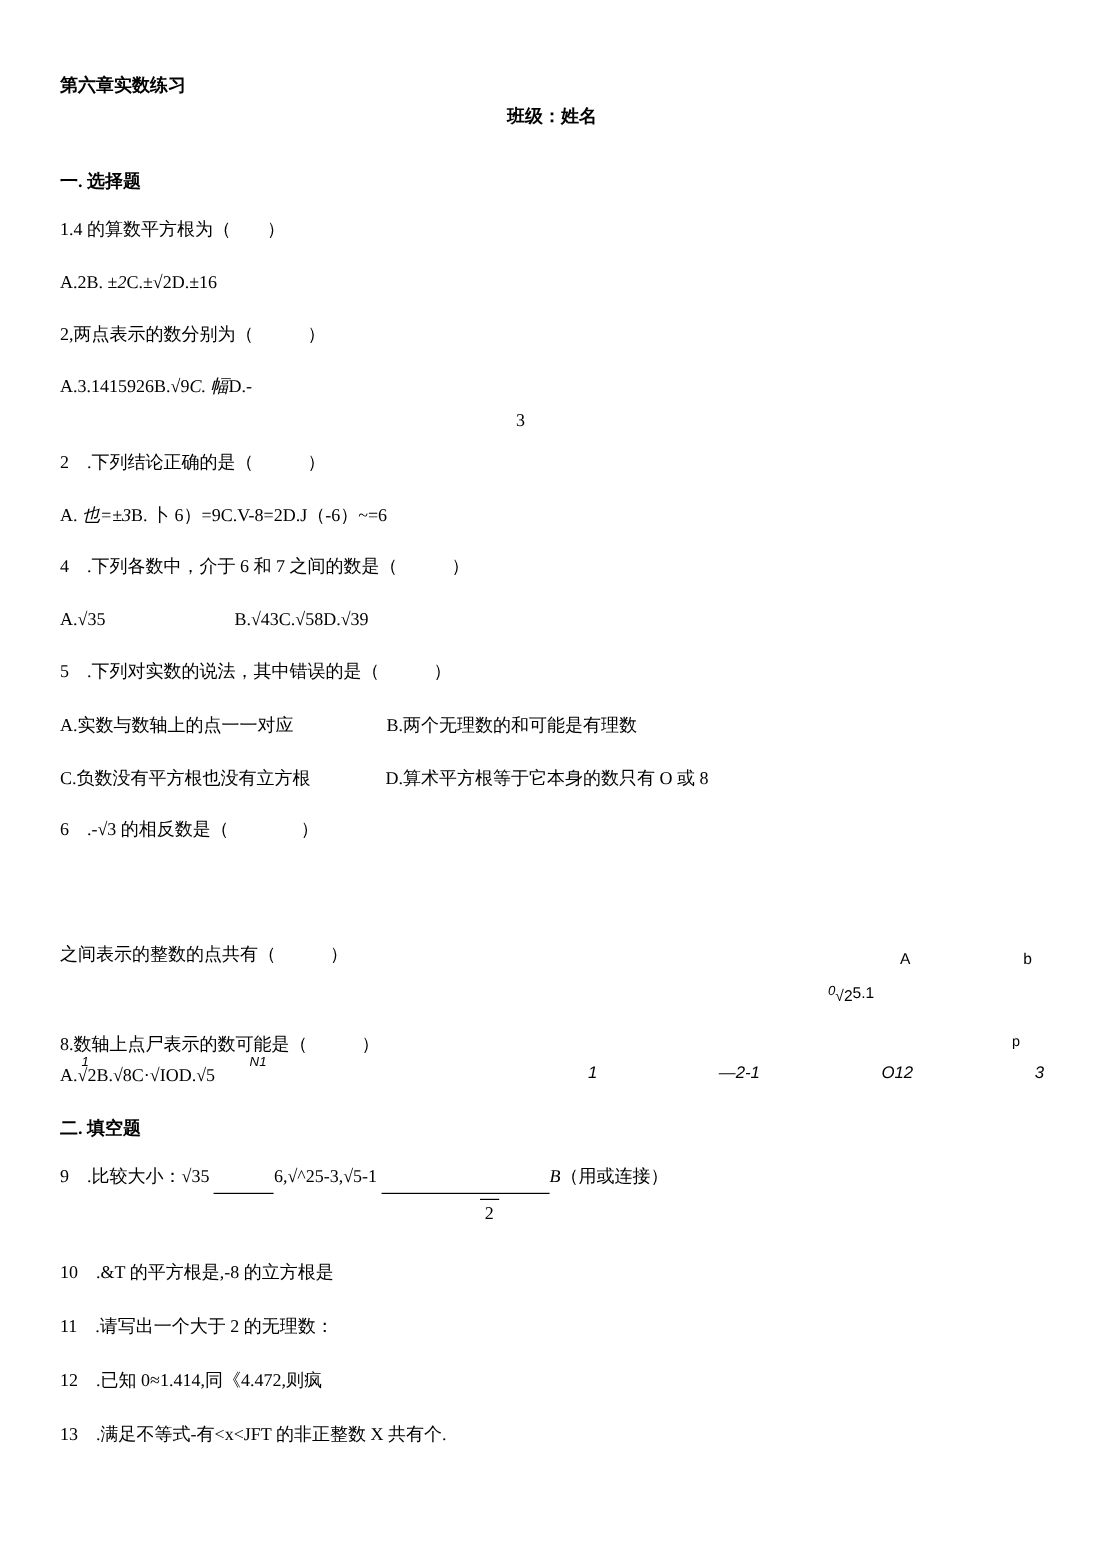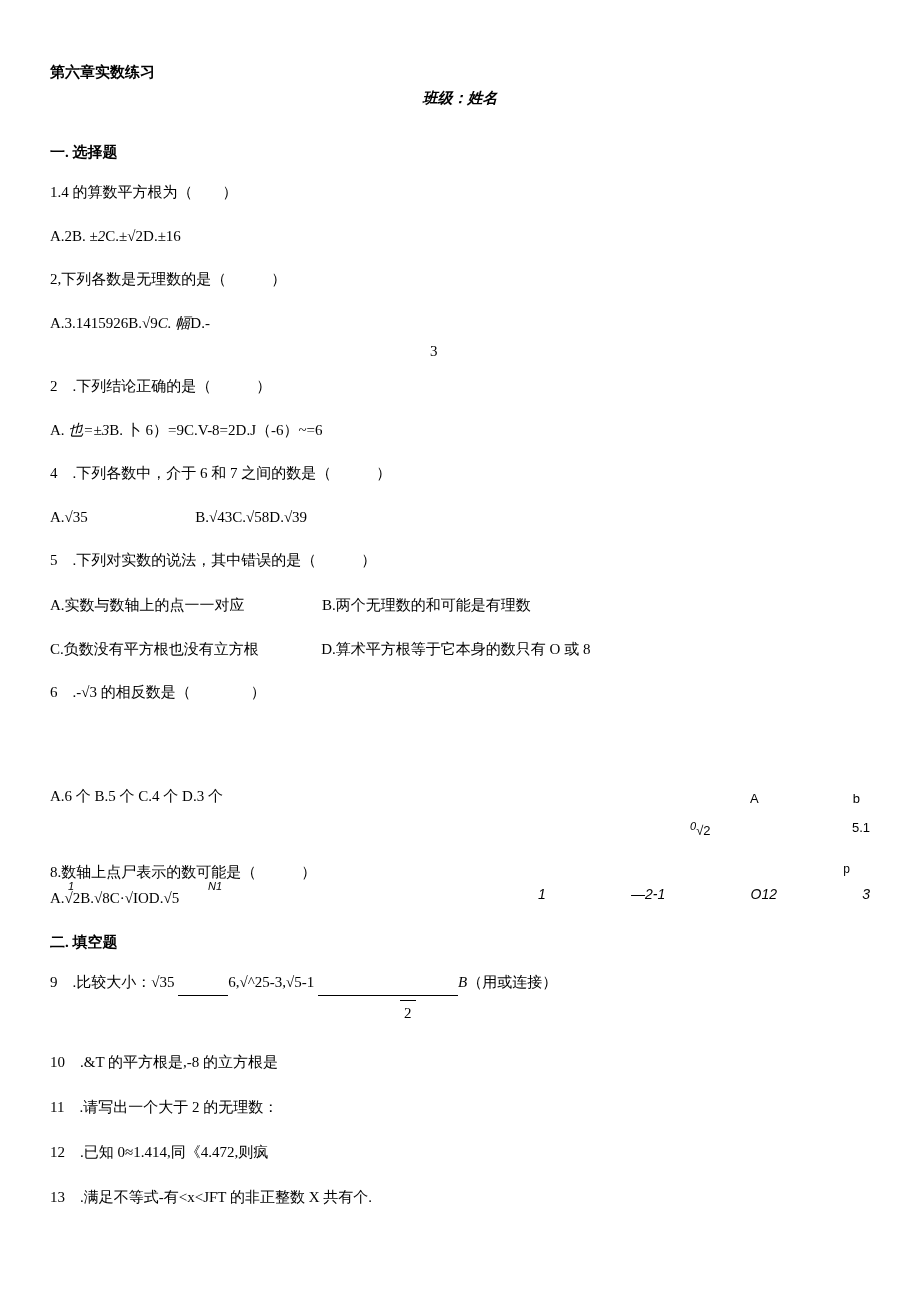--- a/index.html
+++ b/index.html
@@ -14,21 +14,20 @@
     }
     .title {
       text-align: left;
       font-weight: bold;
       margin-bottom: 2px;
     }
     .subtitle {
       text-align: center;
       font-weight: bold;
       margin-bottom: 30px;
-      font-style: italic;
     }
     .section-header {
       font-weight: bold;
       margin-top: 20px;
       margin-bottom: 15px;
     }
     .question {
       margin-bottom: 18px;
       line-height: 1.8;
       font-family: Liberation Serif, serif;
@@ -44,26 +43,25 @@
       margin-bottom: 18px;
     }
     .q7-left { flex: 0 0 600px; }
     .q7-right {
       flex: 0 0 180px;
       font-family: Arial, sans-serif;
       font-size: 13px;
       padding-top: 5px;
     }
     .q7-labels { display: flex; justify-content: space-between; padding: 0 10px 8px 60px; }
-    .q7-nums { display: flex; justify-content: space-between; }
+    .q7-nums { display: flex; }
     .q8-container {
       display: flex;
       align-items: flex-start;
       margin-bottom: 18px;
-      gap: 48px;
     }
     .q8-left { flex: 0 0 400px; }
     .q8-right {
       flex: 1;
       font-family: Arial, sans-serif;
       font-size: 14px;
       padding-left: 40px;
     }
     .q8-p { text-align: right; font-size: 12px; padding-right: 20px; margin-bottom: 4px; }
     .q8-nums { display: flex; justify-content: space-between; font-style: italic; }
@@ -79,21 +77,21 @@
 <div class="title">第六章实数练习</div>
 <div class="subtitle">班级：姓名</div>
 
 <div class="section-header">一. 选择题</div>
 
 <div class="question">1.4 的算数平方根为（　　）</div>
 <div class="options">
   <span>A.2B. ±<span class="italic">2</span>C.±√2D.±16</span>
 </div>
 
-<div class="question">2,下列各数是无理数的是（　　　）</div>
+<div class="question">2,两点表示的数分别为（　　　）</div>
 <div class="options" style="margin-bottom: 4px;">
   <span>A.3.1415926B.√9</span><span class="italic">C. 幅</span><span>D.-</span>
 </div>
 <div style="padding-left: 380px; margin-bottom: 10px;">3</div>
 
 <div class="question">2　.下列结论正确的是（　　　）</div>
 <div class="options">
   <span>A.</span>
   <span class="italic">也=±3</span><span>B. 卜 6）=9C.V-8=2D.J（-6）~=6</span>
 </div>
@@ -116,21 +114,21 @@
   <span class="spacer" style="width: 55px;"></span>
   <span>D.算术平方根等于它本身的数只有 O 或 8</span>
 </div>
 
 <div class="question">6　.-√3 的相反数是（　　　　）</div>
 
 <div class="big-gap"></div>
 
 <div class="q7-container">
   <div class="q7-left">
-    <div>A.6 个 B.5 个 C.4 个 D.3 个</div>
+    <div style="margin-bottom: 10px;">之间表示的整数的点共有（　　　）</div>
   </div>
   <div class="q7-right">
     <div class="q7-labels">
       <span>A</span>
       <span>b</span>
     </div>
     <div class="q7-nums">
       <span><span class="sup">0</span><span>√2</span></span>
       <span>5.1</span>
     </div>

